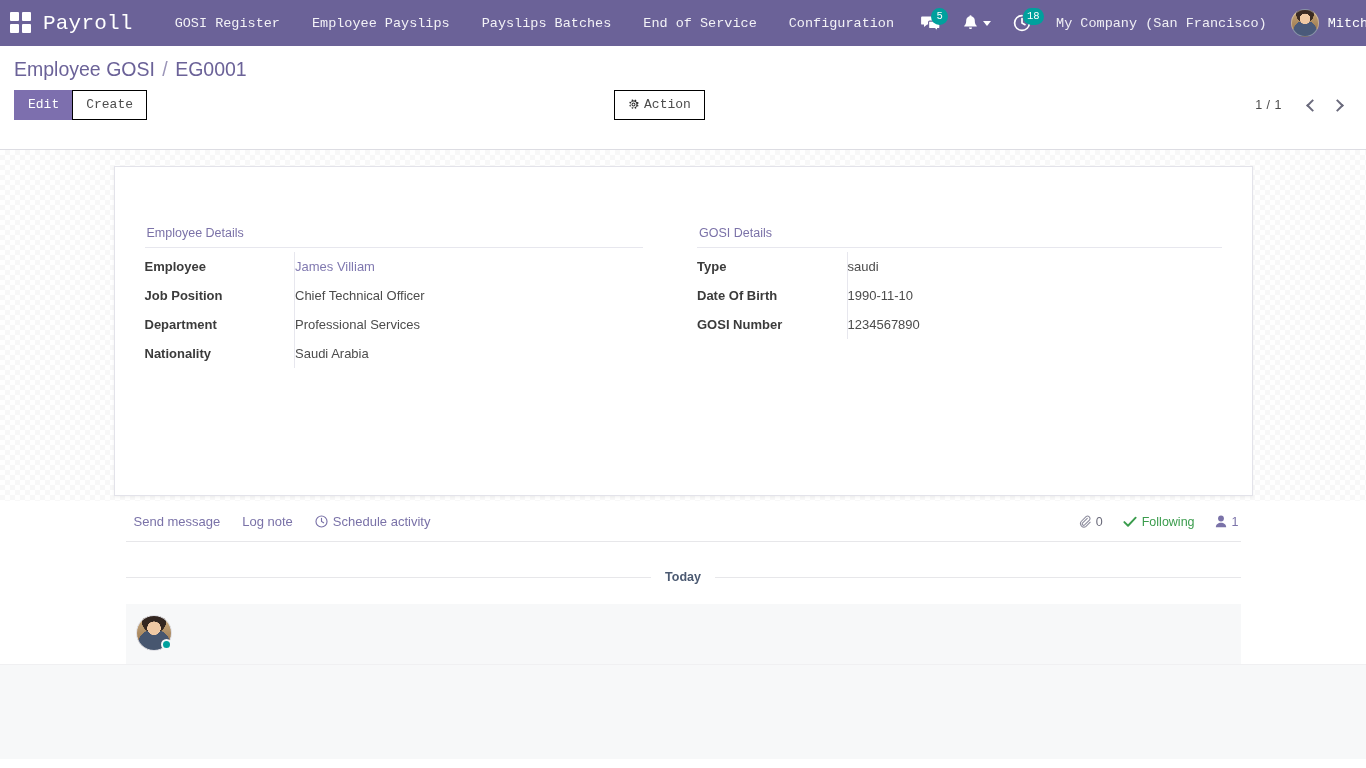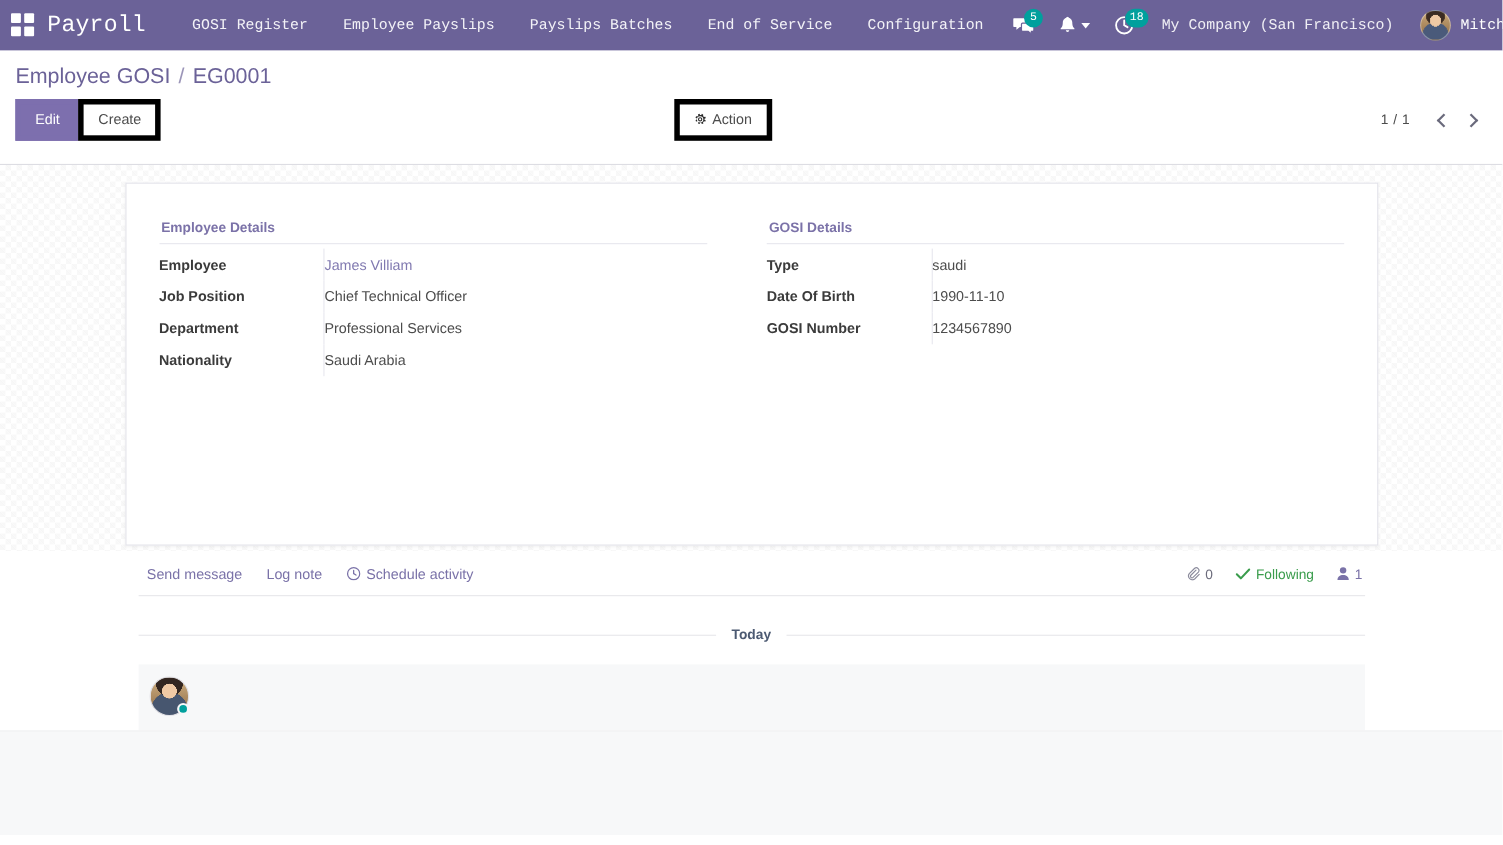--- a/index.html
+++ b/index.html
@@ -135,27 +135,27 @@
   .breadcrumb .sep { color: #9b95b8; margin: 0 2px; }
   .cp-row {
     display: flex;
     align-items: center;
     position: relative;
   }
   .btn-group { display: flex; }
   .btn {
     font-size: 13px;
     padding: 5px 13px 6px;
-    border: 5px solid #000000;
+    border: 1px solid #000000;
     background: #ffffff;
     color: #4c4c4c;
     cursor: pointer;
     line-height: 17px;
     border-radius: 0;
-    font-family: Liberation Sans, sans-serif;
+    font-family: Liberation Mono, monospace;
   }
   .btn-primary {
     background: #7d6fae;
     border-color: #7d6fae;
     color: #ffffff;
   }
   .btn + .btn { margin-left: -1px; }
   .btn-action {
     margin-left: 467px;
     display: flex; align-items: center; gap: 5px;
@@ -209,25 +209,26 @@
     padding: 33px 30px 24px 30px;
   }
   .form-cols {
     display: flex;
     gap: 0;
   }
   .form-col { width: 50%; padding-right: 40px; }
   .form-col:last-child { padding-right: 0; padding-left: 14px; }
   .group-title {
     font-size: 12.5px;
-    font-weight: bold;
+    font-weight: normal;
     color: #7b72a8;
     padding: 0 0 7px 2px;
     border-bottom: 1px solid #e7e7ee;
     margin-bottom: 4px;
+    margin-top: 26px;
   }
   table.field-table { width: 100%; border-collapse: collapse; }
   table.field-table td { padding: 7px 0 7px 0; vertical-align: middle; font-size: 13px; }
   td.fld-label {
     width: 150px;
     font-weight: bold;
     color: #3b3b3b;
     white-space: nowrap;
     padding-left: 2px;
   }

